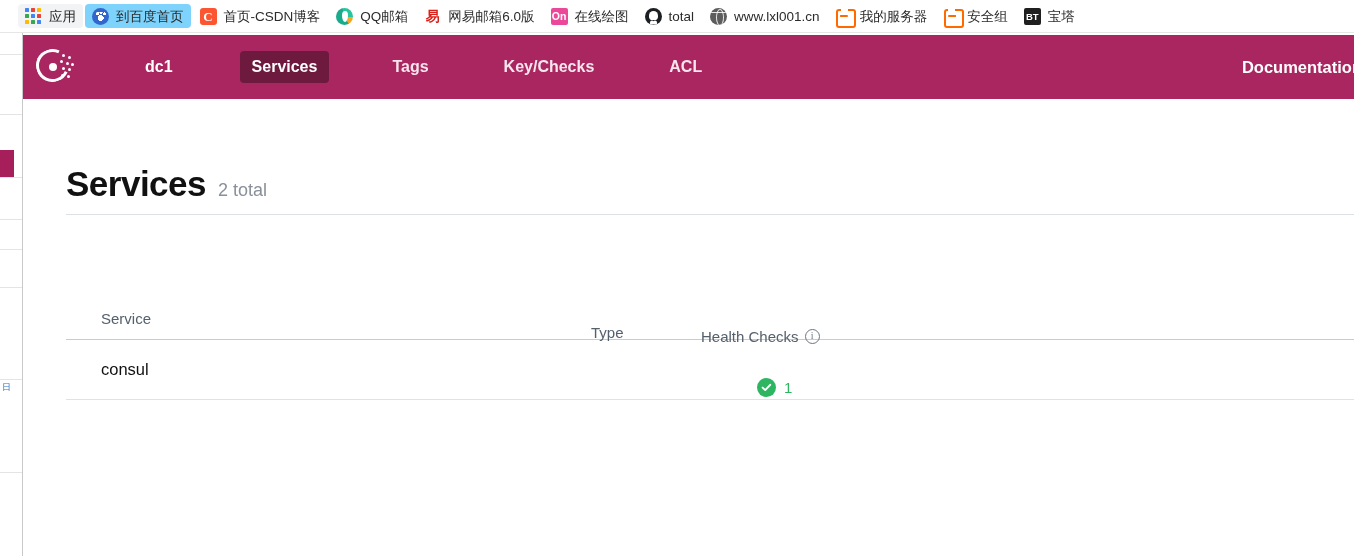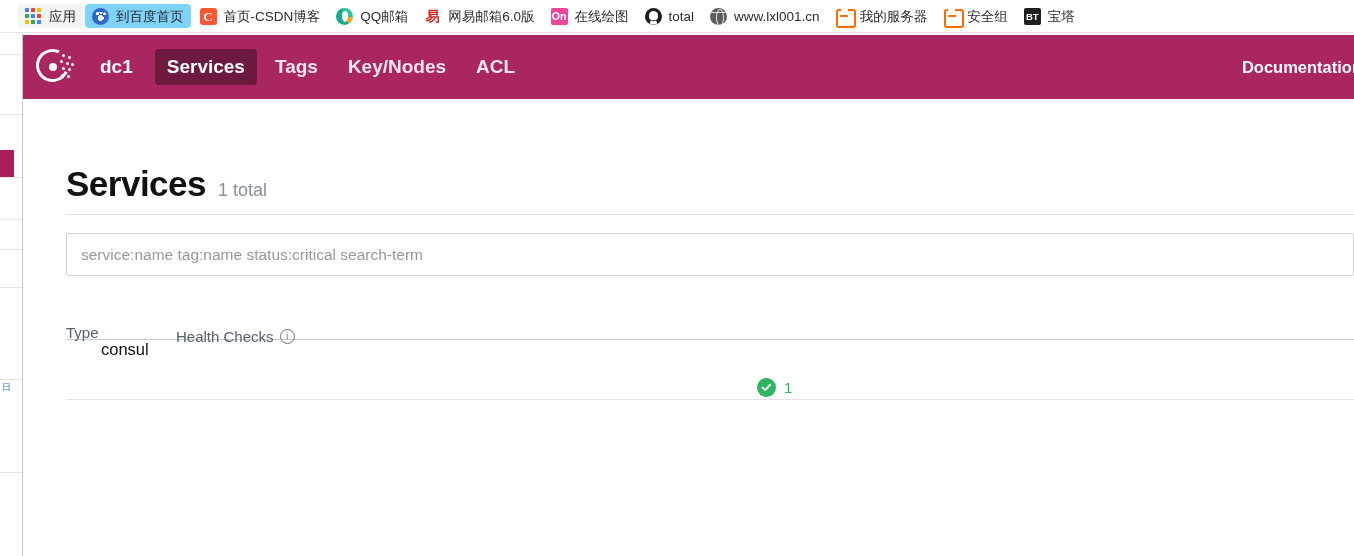--- a/index.html
+++ b/index.html
@@ -211,29 +211,30 @@
     position:absolute; left:15px; top:16px;
     width:8px; height:8px; border-radius:50%;
     background:#ffffff;
   }
   .logo .dots { position:absolute; left:24px; top:6px; width:16px; height:28px; }
   .logo .dots i {
     position:absolute; width:3.4px; height:3.4px; border-radius:50%; background:#ffffff;
   }
   .nav-links { display:flex; align-items:center; }
   .nav-link {
-    font-size: 19px;
+    font-size: 16px;
     font-weight: bold;
     color: #f7e6ee;
     padding: 7px 12px;
     border-radius: 4px;
     margin-right: 6px;
     white-space: nowrap;
     cursor: pointer;
     font-family: "Liberation Sans", sans-serif;
+    margin-left: 45px;
   }
   .nav-link.dc { color:#ffffff; font-weight:bold; padding-left:4px; padding-right:16px; }
   .nav-link.active { background:#6d1a3e; color:#ffffff; }
   .nav-right {
     position:absolute; right: -8px; top:0; height:64px;
     display:flex; align-items:center;
   }
   .nav-doc {
     font-size:16.5px; font-weight:bold; color:#ffffff;
     white-space:nowrap;
@@ -284,21 +285,21 @@
 
   .tbl { position:absolute; left:43px; top:198px; width:1288px; }
   .tbl-head {
     display:flex; align-items:center;
     height:43px;
     border-bottom:1px solid #c6ccd4;
     font-size:15px; color:#55606d;
     font-family:"Liberation Sans", sans-serif;
   }
   .tbl-row {
-    display:flex; 
+    display:flex; align-items:center;
     height:60px;
     border-bottom:1px solid #dfe3e8;
     font-size:16px; color:#1b1b1b;
     font-family:"Liberation Sans", sans-serif;
     gap:28px;
   }
   .c-service { width: 525px; padding-left:35px; }
   .c-type    { width: 110px; margin-top: 28px; }
   .c-health  { width: 175px; display:flex; align-items:center;margin-top:36px; }
   .c-tags    { flex:1; }
@@ -438,46 +439,44 @@
       <i style="left:9.5px;top:15px;"></i>
       <i style="left:3px;  top:20.5px;"></i>
       <i style="left:8.5px;top:21.5px;"></i>
     </span>
   </div>
 
   <div class="nav-links">
     <div class="nav-link dc">dc1</div>
     <div class="nav-link active">Services</div>
     <div class="nav-link">Tags</div>
-    <div class="nav-link">Key/Nodes</div>
+    <div class="nav-link">Key/Checks</div>
     <div class="nav-link">ACL</div>
   </div>
 
   <div class="nav-right">
     <div class="nav-doc">Documentation</div>
   </div>
 
 </div>
 
 <div class="content">
 
   <div class="page-head">
     <span class="page-title">Services</span>
-    <span class="page-count">1 total</span>
+    <span class="page-count">2 total</span>
   </div>
 
   <div class="head-rule"></div>
 
-  <div class="search-wrap">
-    <input class="search-input" type="text" placeholder="service:name tag:name status:critical search-term" style="">
-  </div>
 
   <div class="tbl">
 
     <div class="tbl-head">
+      <div class="c-service">Service</div>
       <div class="c-type">Type</div>
       <div class="c-health">
         <span>Health Checks</span>
         <span class="info-icon">i</span>
       </div>
     </div>
 
     <div class="tbl-row">
       <div class="c-service">
         <span class="row-name">consul</span>

